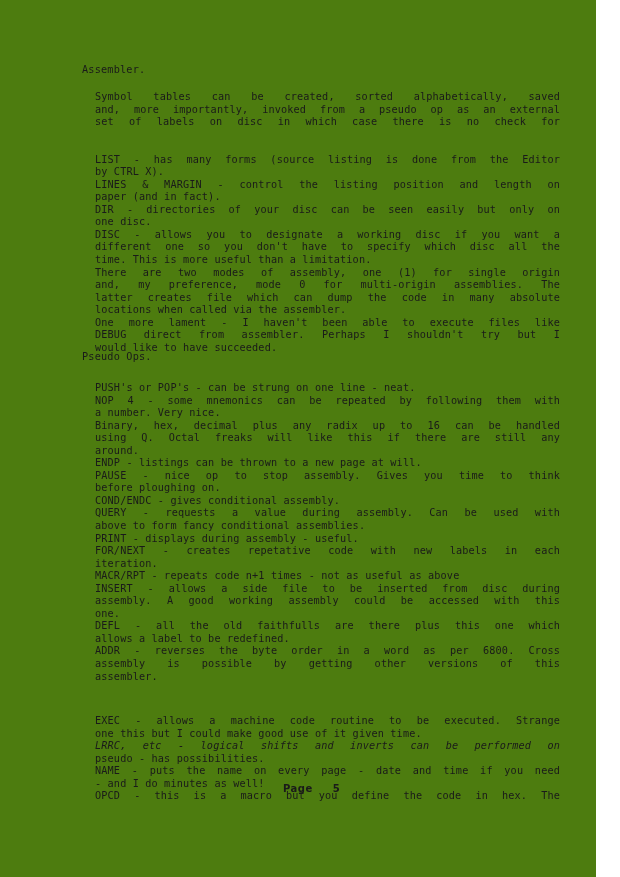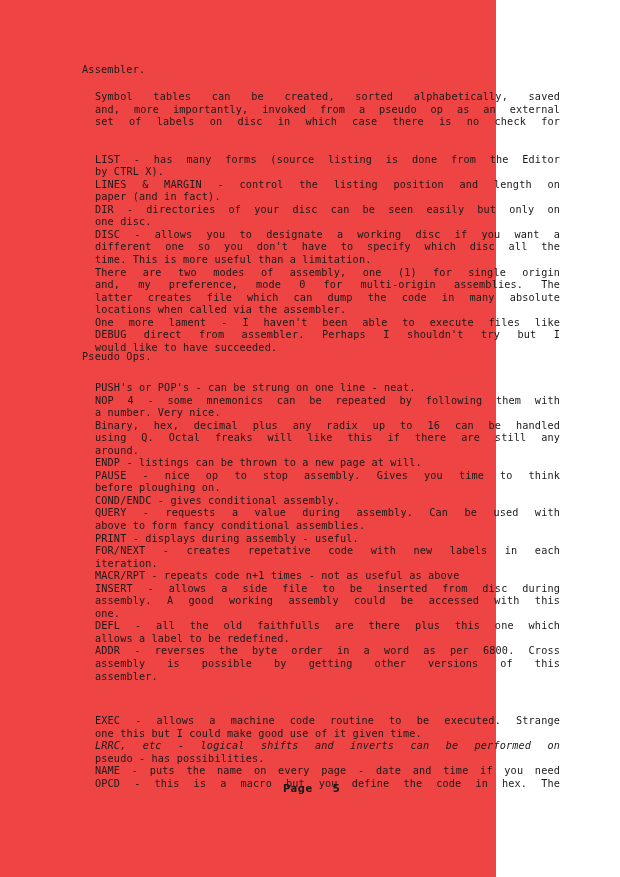--- a/index.html
+++ b/index.html
@@ -1,19 +1,19 @@
 <!DOCTYPE html>
 <html><head>
 <meta charset="utf-8">
 <style>
   html, body { margin: 0; padding: 0; background: #ffffff; }
   body { width: 620px; height: 877px; position: relative; overflow: hidden; }
   .page {
-    position: absolute; left: 0; top: 0; width: 496px; height: 877px;
-    background: #ef4444;
+    position: absolute; left: 0; top: 0; width: 596px; height: 877px;
+    background: #4d7c0f;
     font-family: "DejaVu Sans Mono", "Liberation Mono", monospace;
     color: #1a1a1a;
     font-size: 10.2px;
   }
   .heading {
     position: absolute; left: 82px;
     font-size: 10.2px; line-height: 12.6px; letter-spacing: 0.2px;
   }
   .block {
     position: absolute; left: 95px; width: 465px;
@@ -82,19 +82,20 @@
       <span class="line j" style="white-space: normal; overflow: hidden;">DEFL - all the old faithfulls are there plus  this  one  which</span>
       <span class="line">allows a label to be redefined.</span>
       <span class="line j" style="white-space: normal; overflow: hidden;">ADDR - reverses the byte order in a word as  per  6800.  Cross</span>
       <span class="line j" style="white-space: normal; overflow: hidden;">assembly  is  possible  by  getting  other  versions  of  this</span>
       <span class="line">assembler.</span>
       <span class="line j" style="white-space: normal; overflow: hidden; margin-top: 32px;">EXEC - allows a machine code routine to be  executed.  Strange</span>
       <span class="line">one this but I could make good use of it given time.</span>
       <span class="line j" style="white-space: normal; overflow: hidden; font-style: italic;">LRRC, etc - logical shifts and inverts  can  be  performed  on</span>
       <span class="line">pseudo - has possibilities.</span>
       <span class="line j" style="white-space: normal; overflow: hidden;">NAME - puts the name on every page - date and time if you need</span>
+      <span class="line">- and I do minutes as well!</span>
       <span class="line j" style="white-space: normal; overflow: hidden;">OPCD - this is a macro but you define the  code  in  hex.  The</span>
     </div>
 
   <div class="footer">
     <span>Page</span><span>5</span>
   </div>
 </div>
 
 </body></html>

